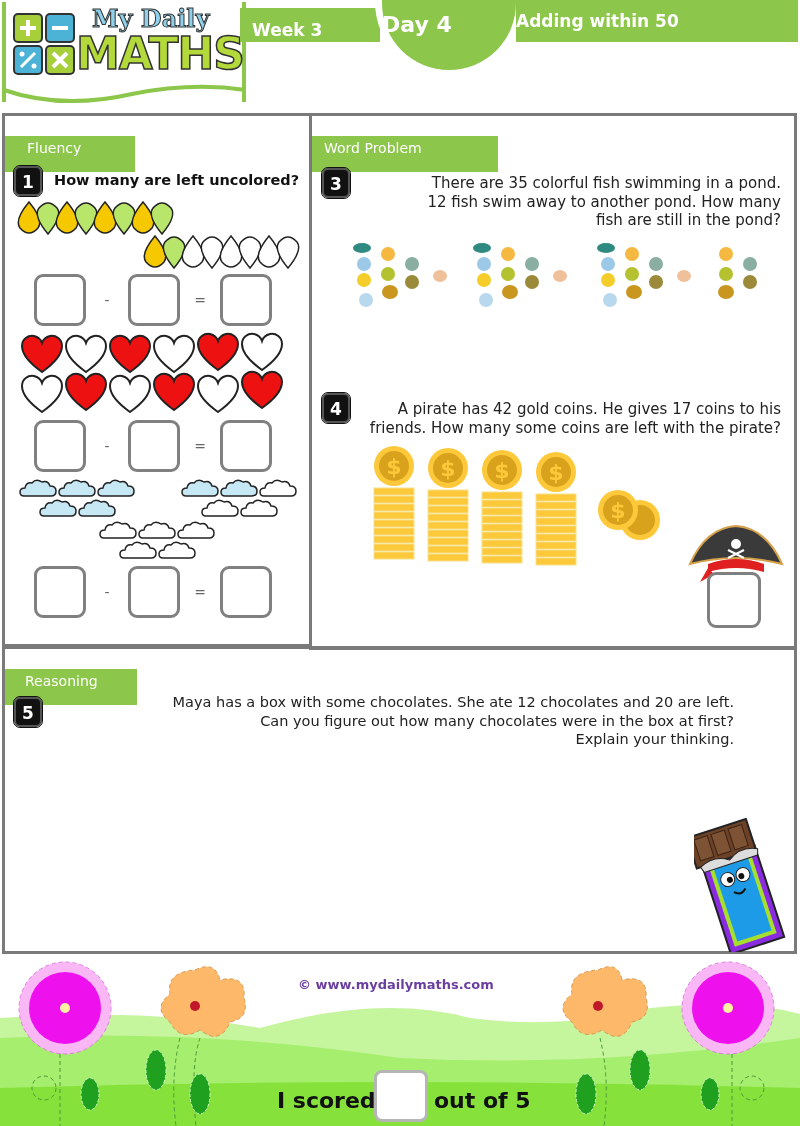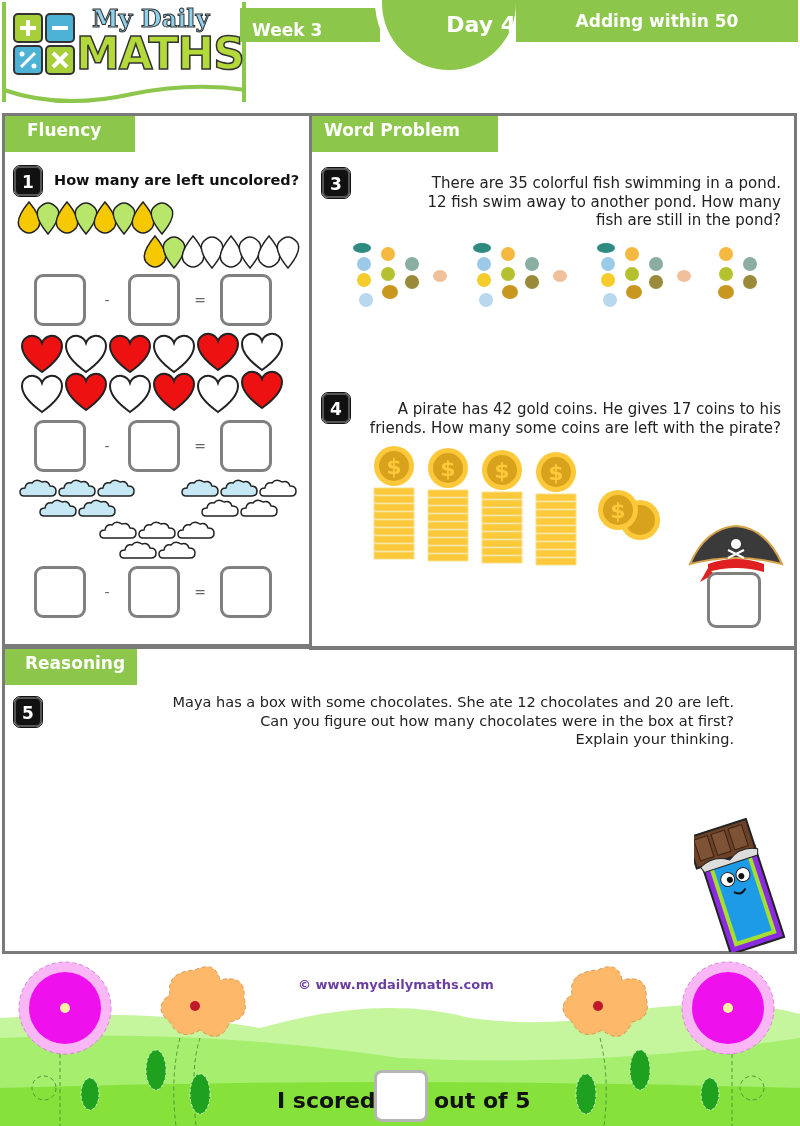--- a/index.html
+++ b/index.html
@@ -4,25 +4,25 @@
 <style>
   * { box-sizing: border-box; margin: 0; padding: 0; }
   body { width: 800px; height: 1126px; background: #fff; font-family: "DejaVu Sans", sans-serif; position: relative; overflow: hidden; color: #111; }
   .abs { position: absolute; }
   
   .logo-box { left: 2px; top: 2px; width: 244px; height: 100px; border: 4px solid #8cc64a; border-top: none; border-bottom: none; border-radius: 0 0 0 0; background:#fff; }
   .logo-wave { left: 2px; top: 80px; width: 244px; height: 28px; }
   .week-bar { left: 240px; top: 8px; width: 140px; height: 34px; background: #8cc64a; color: #fff; font-weight: bold; font-size: 17px; padding: 12px 0 0 12px; }
   .day-circle { left: 382px; top: -32px; width: 134px; height: 102px; border-radius: 0 0 67px 67px; background: #8cc64a; border: 0; }
   .day-outer { left: 375px; top: -40px; width: 148px; height: 116px; border-radius: 0 0 74px 74px; background: #fff; }
-  .day-text { left: 382px; top: 12px; width: 134px; text-align: right; color: #fff; font-weight: bold; font-size: 22px; }
-  .topic-bar { left: 516px; top: 0; width: 282px; height: 42px; background: #8cc64a; color: #fff; font-weight: bold; font-size: 17px; text-align: center; padding-top: 11px; }
+  .day-text { left: 382px; top: 12px; width: 134px; text-align: left; color: #fff; font-weight: bold; font-size: 22px; }
+  .topic-bar { left: 516px; top: 0; width: 282px; height: 42px; background: #8cc64a; color: #fff; font-weight: bold; font-size: 17px; padding-top: 11px; }
   
   .panel { border: 3px solid #7a7a7a; }
-  .sec-head { background: #8cc64a; color: #fff; font-weight: bold; font-size: 17px; height: 36px; padding: 4px 0 0 0; }
+  .sec-head { background: #8cc64a; color: #fff; font-weight: normal; font-size: 14px; height: 36px; padding: 4px 0 0 0; margin-top: 20px; }
   .qnum { width: 28px; height: 30px; background: #111; border-radius: 6px; color: #fff; font-weight: bold; font-size: 17px; text-align: center; line-height: 28px; border: 2px solid #555; outline: 1px solid #111; }
   .qtext { font-size: 15px; line-height: 18.5px; color: #222; text-align: right; }
   .ansbox { width: 52px; height: 52px; border: 3px solid #808080; border-radius: 9px; background: #fff; }
   .op { font-size: 14px; color: #666; }
   .row { display:flex; }
   .footer-url { color: #6a3fa0; font-weight: bold; font-size: 13px; }
   .score-text { font-weight: bold; font-size: 22px; color: #111; text-align: center; }
 </style>
 </head>
 <body>

